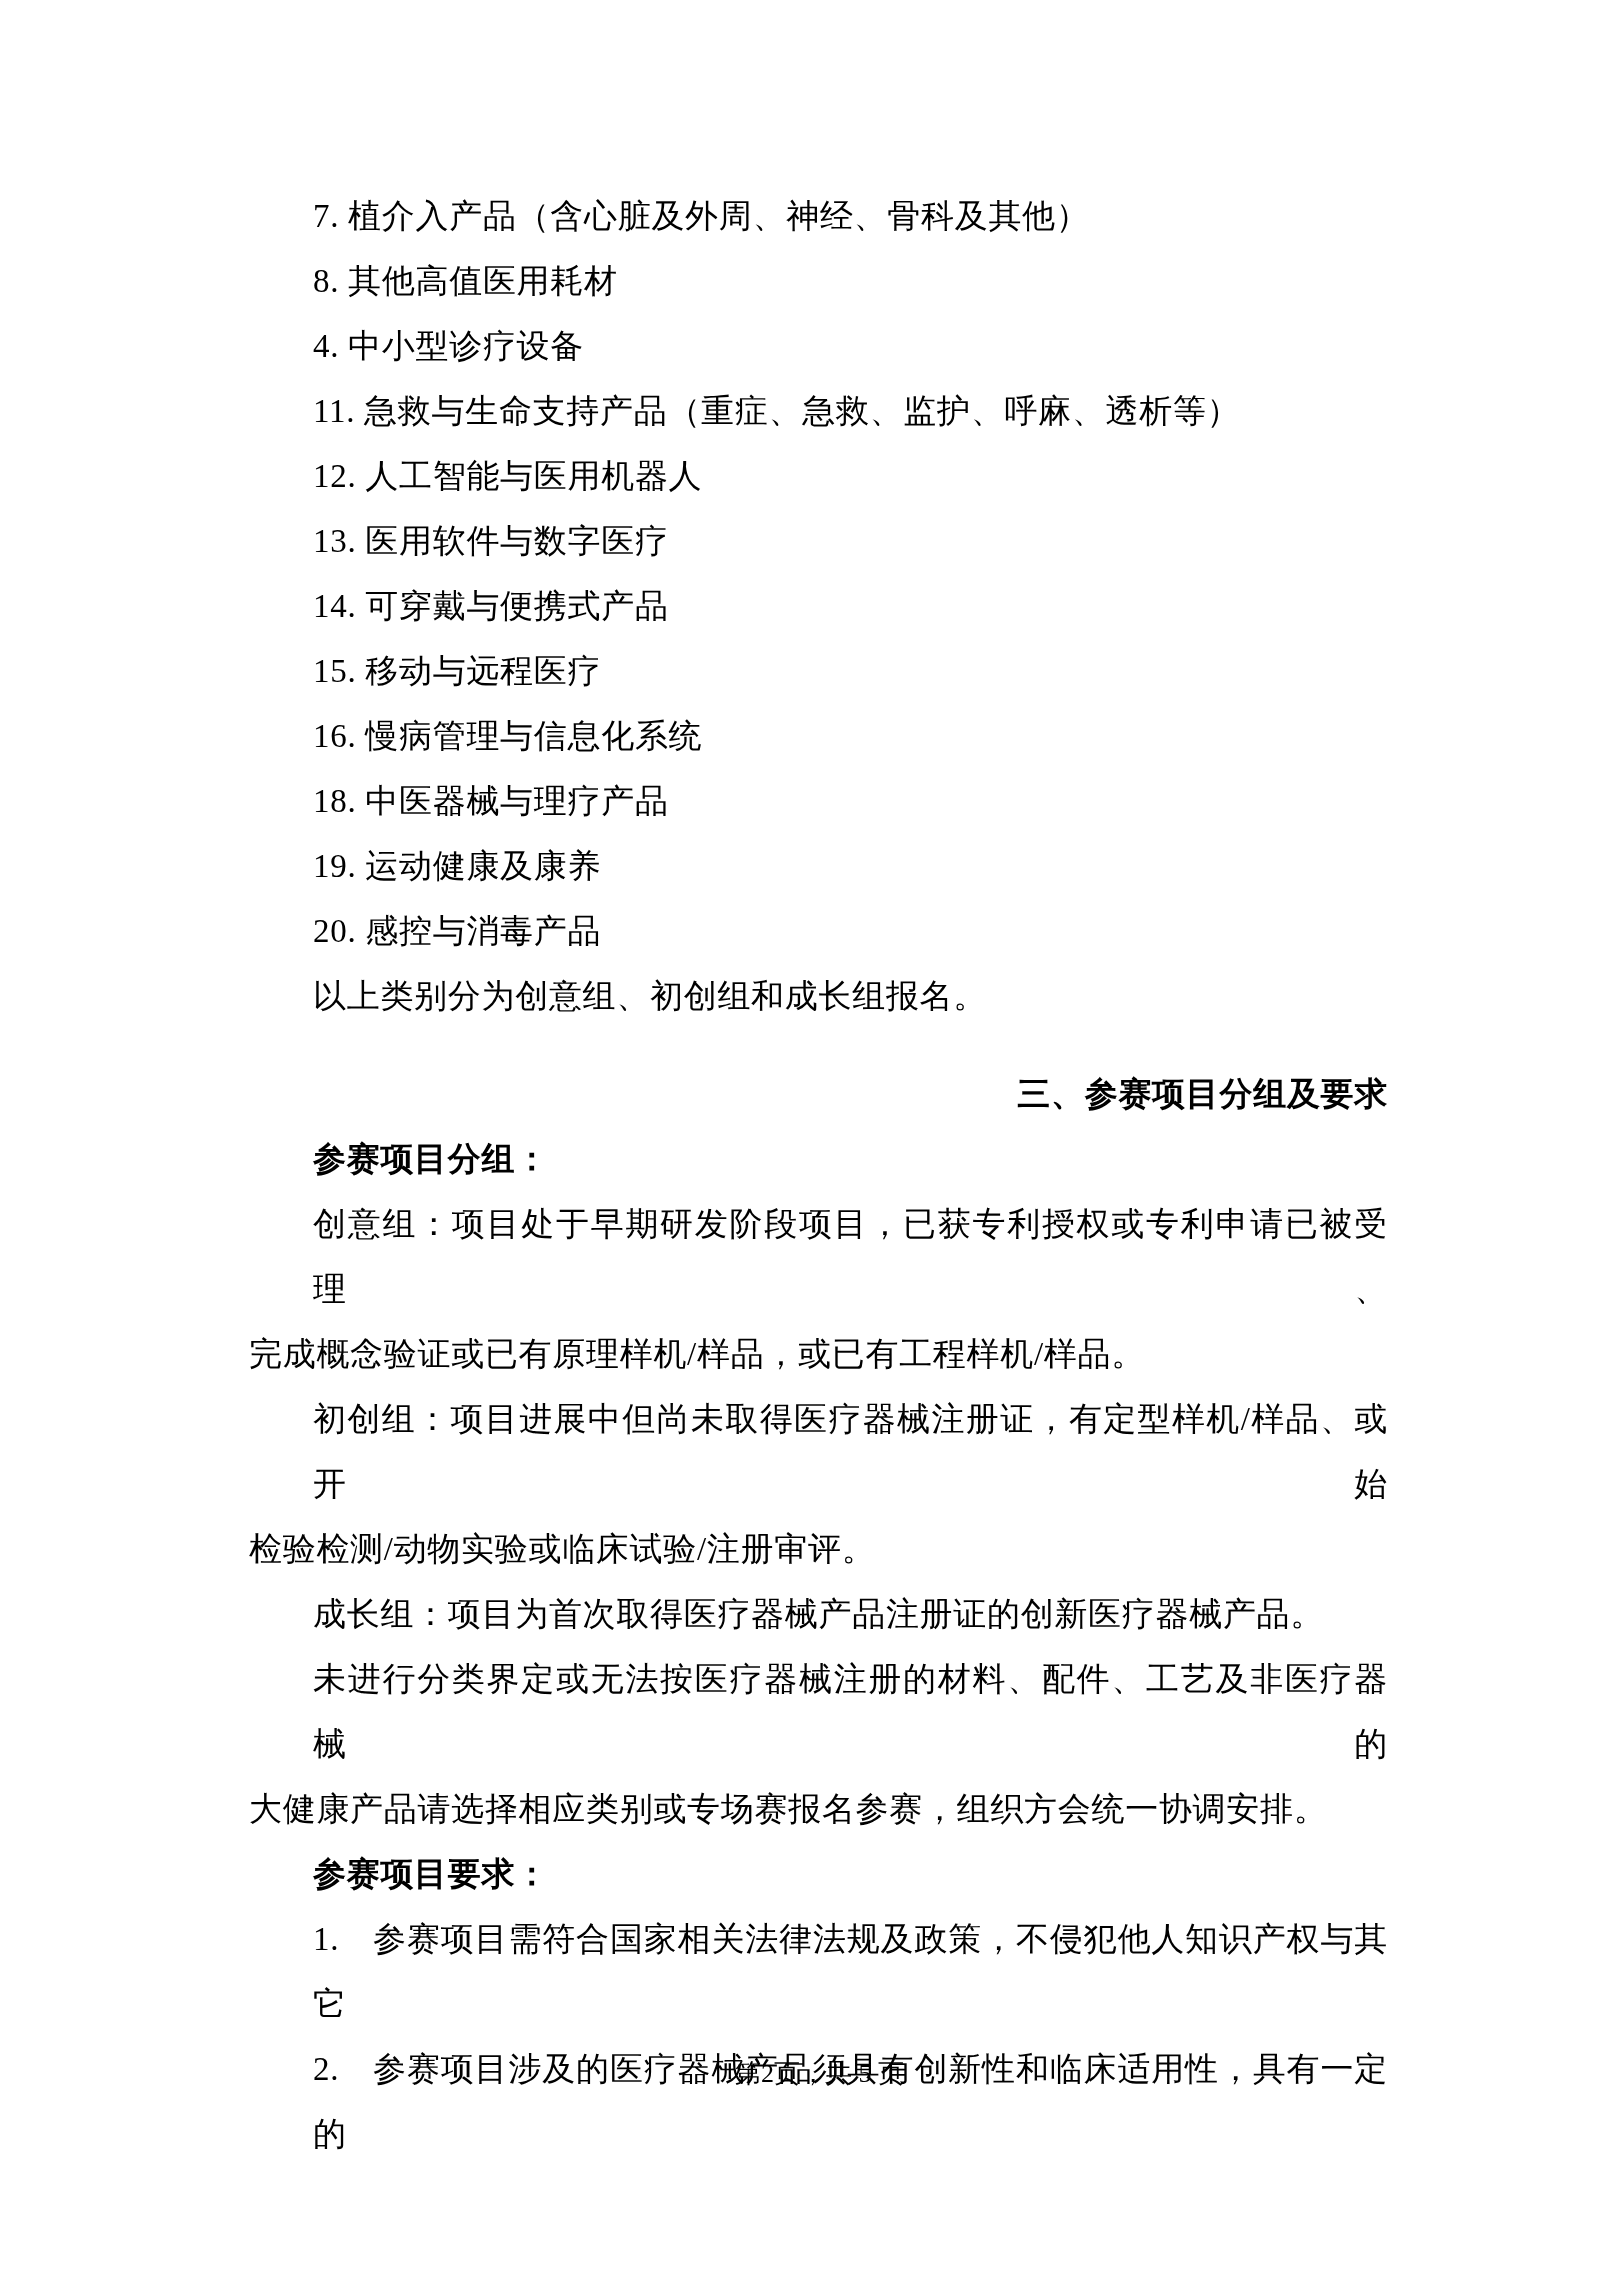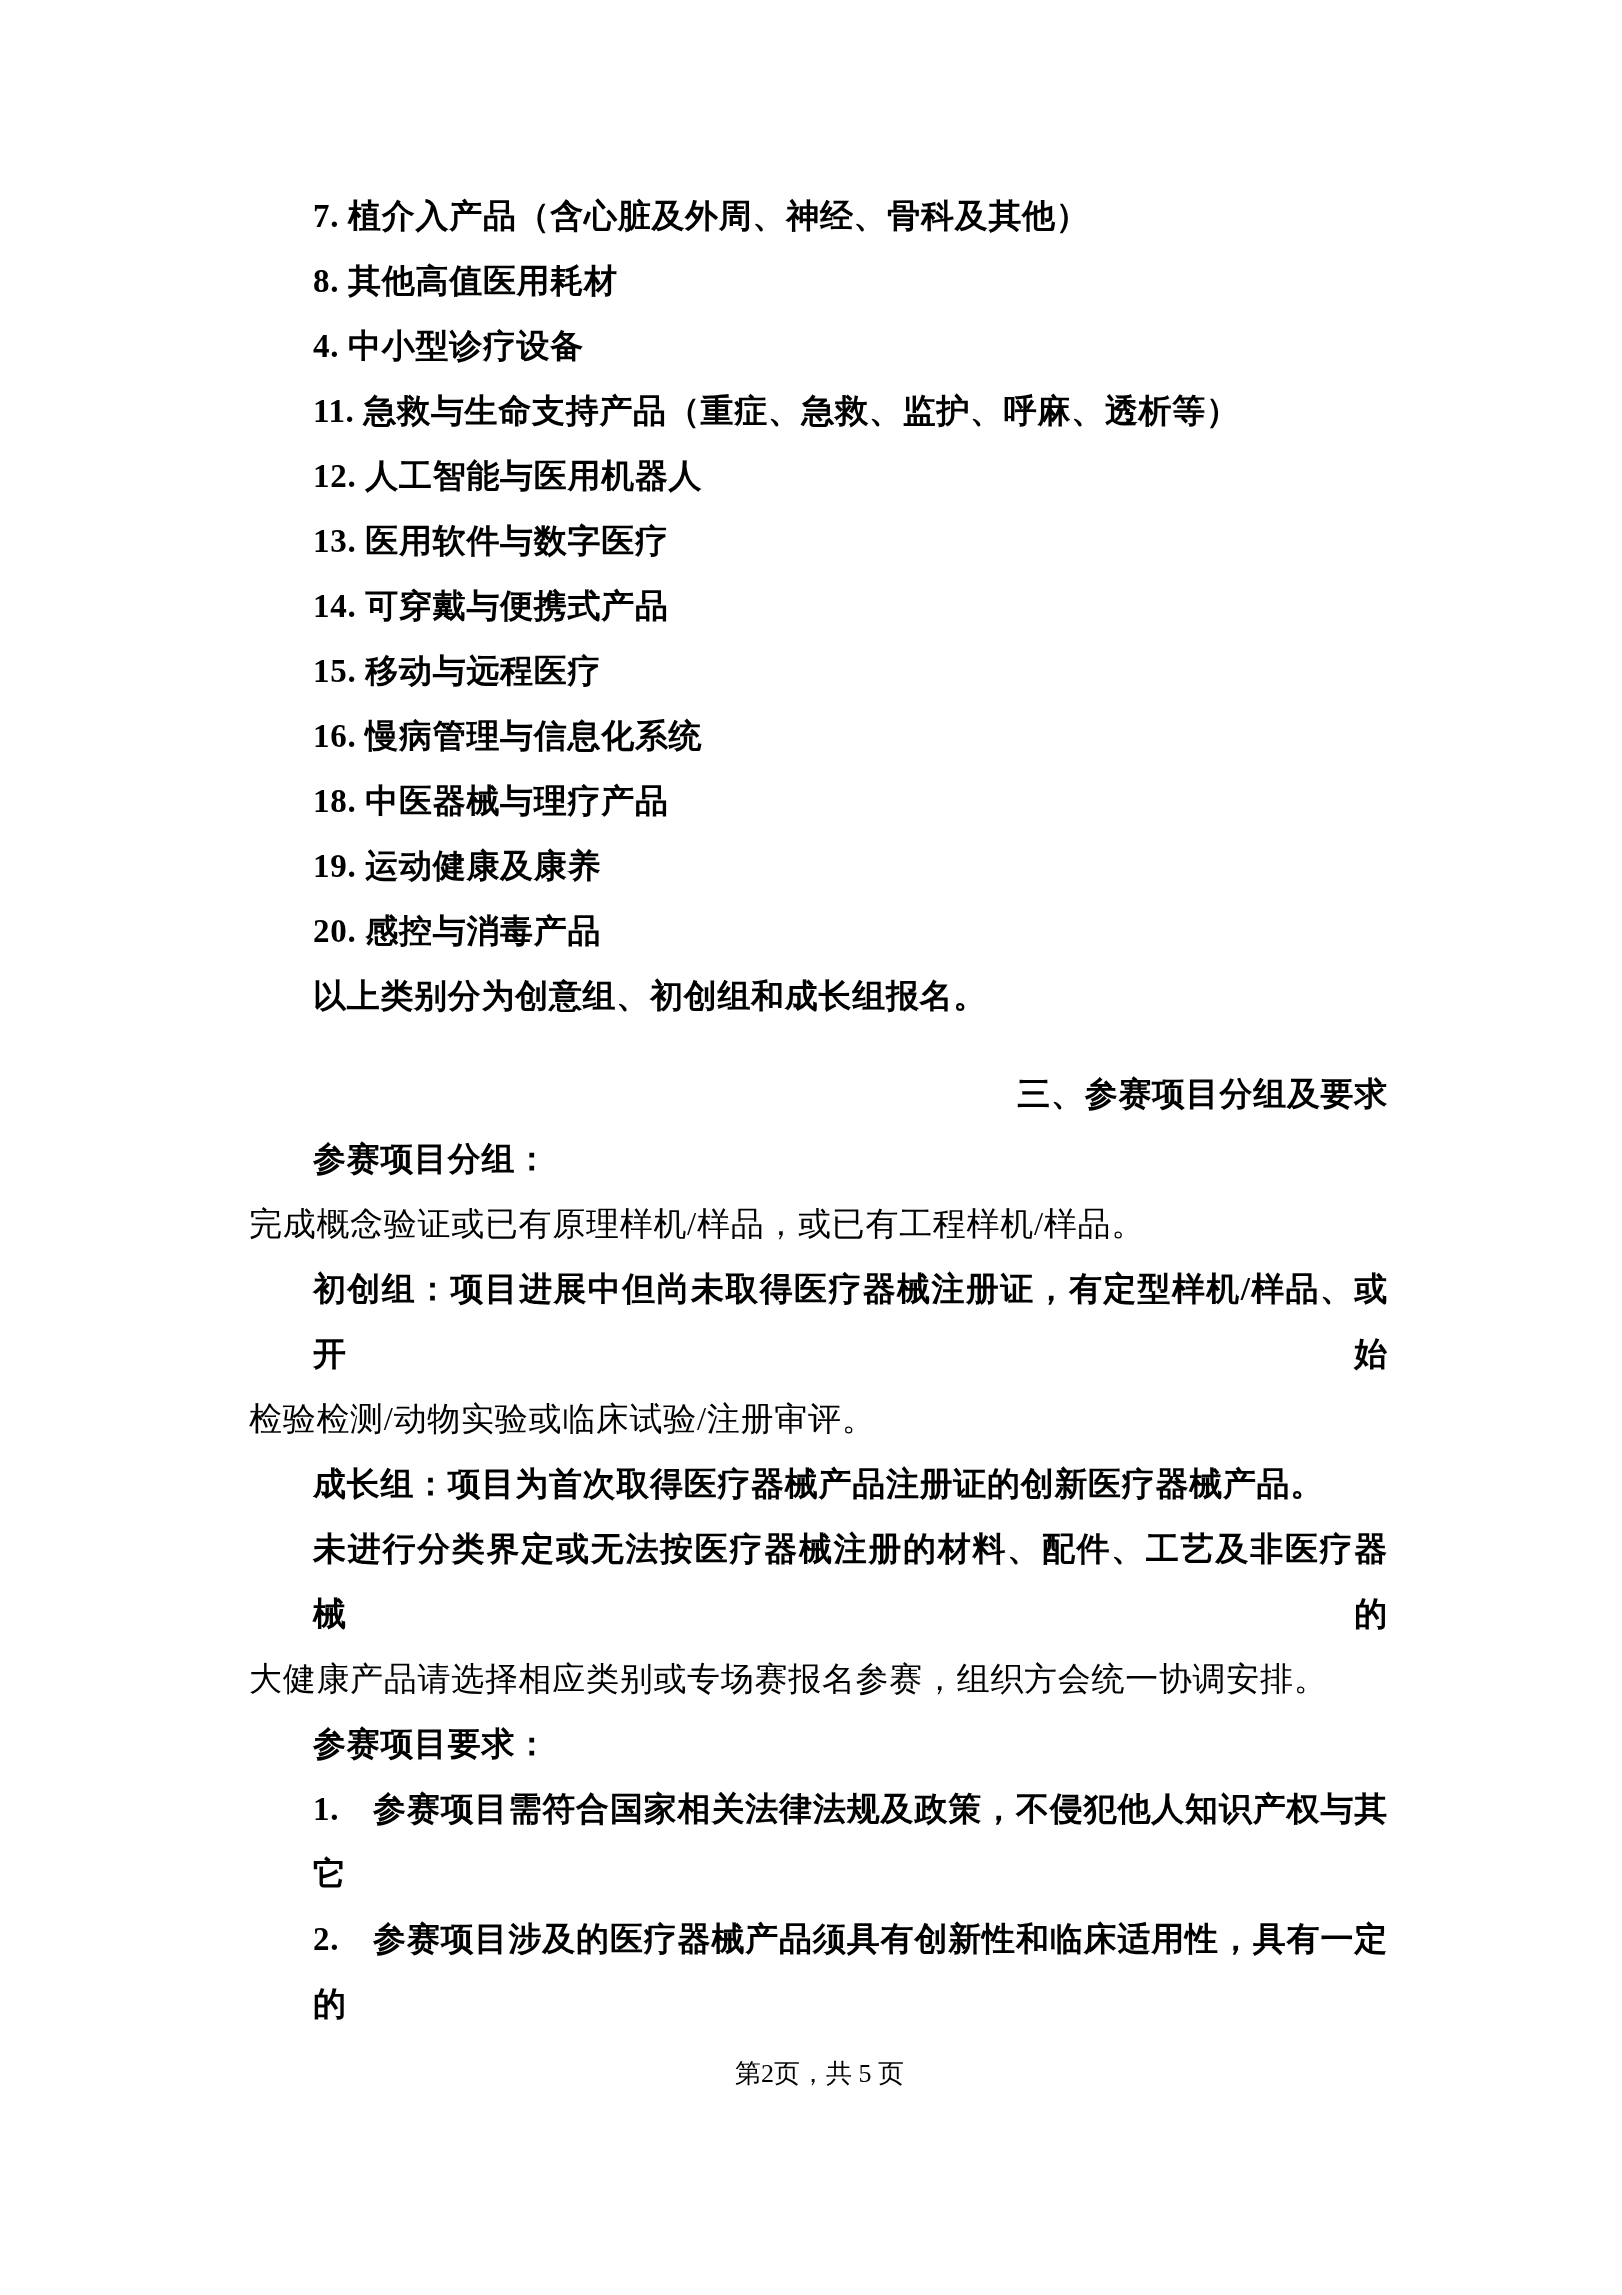--- a/index.html
+++ b/index.html
@@ -16,21 +16,21 @@
     position: absolute;
     left: 249px;
     top: 184px;
     width: 1139px;
   }
   .line {
     font-size: 33px;
     line-height: 65px;
     letter-spacing: 0.7px;
   }
-  .indent { padding-left: 64px; font-weight: bold; }
+  .indent { padding-left: 64px; }
   .fill {
     text-align: justify;
     text-align-last: justify;
   }
   .bold { font-weight: bold; }
   .sec-heading { margin-top: 33px; text-align: right; }
   .footer {
     position: absolute;
     top: 2054px;
     left: 8px;
@@ -58,20 +58,21 @@
     <div class="line indent">18. 中医器械与理疗产品</div>
     <div class="line indent">19. 运动健康及康养</div>
     <div class="line indent">20. 感控与消毒产品</div>
 
     <div class="line indent">以上类别分为创意组、初创组和成长组报名。</div>
 
     <div class="line indent bold sec-heading">三、参赛项目分组及要求</div>
 
     <div class="line indent bold">参赛项目分组：</div>
 
+    <div class="line indent fill">创意组：项目处于早期研发阶段项目，已获专利授权或专利申请已被受理、</div>
     <div class="line">完成概念验证或已有原理样机/样品，或已有工程样机/样品。</div>
     <div class="line indent fill">初创组：项目进展中但尚未取得医疗器械注册证，有定型样机/样品、或开始</div>
     <div class="line">检验检测/动物实验或临床试验/注册审评。</div>
     <div class="line indent">成长组：项目为首次取得医疗器械产品注册证的创新医疗器械产品。</div>
     <div class="line indent fill">未进行分类界定或无法按医疗器械注册的材料、配件、工艺及非医疗器械的</div>
     <div class="line">大健康产品请选择相应类别或专场赛报名参赛，组织方会统一协调安排。</div>
 
     <div class="line indent bold">参赛项目要求：</div>
 
     <div class="line indent fill">1.　参赛项目需符合国家相关法律法规及政策，不侵犯他人知识产权与其它</div>

